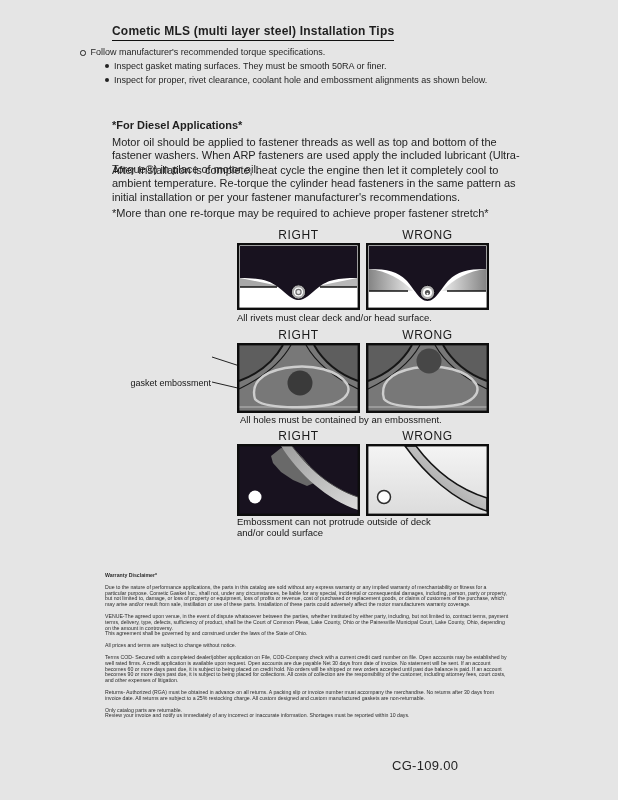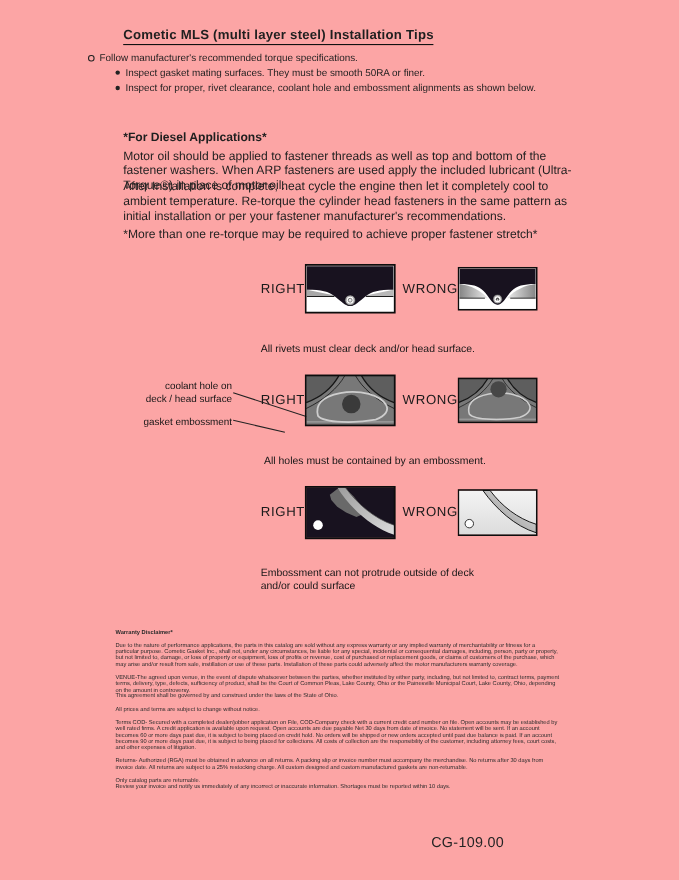--- a/index.html
+++ b/index.html
@@ -1,38 +1,38 @@
 <!DOCTYPE html>
 <html><head>
 <meta charset="utf-8">
 <style>
   html,body{margin:0;padding:0;background:#ffffff;}
   .page{
-    position:relative;width:618px;height:800px;background:#fca5a5;
+    position:relative;width:618px;height:800px;background:#e5e5e5;
     font-family:"Liberation Sans","DejaVu Sans",sans-serif;color:#1f1f1f;overflow:hidden;
   }
   .abs{position:absolute;}
   
   .title{
     left:112px;top:24px;font-size:12px;font-weight:bold;letter-spacing:.2px;
     border-bottom:1.5px solid #111;padding-bottom:2px;white-space:nowrap;
   }
   
   .bullets{left:80px;top:45px;width:470px;font-size:9px;}
   .b-row{display:flex;align-items:flex-start;height:14.2px;line-height:14.2px;}
   .b-row.sub{margin-left:25px;}
   .marker{flex:0 0 auto;width:3.5px;height:3.5px;border-radius:50%;margin:5px 5px 0 0;}
   .marker.open{border:1px solid #222;}
   .marker.solid{background:#222;width:4px;height:4px;}
   
   .diesel-heading{left:112px;top:119px;font-size:11px;font-weight:bold;}
   .body-para{left:112px;width:424px;font-size:11px;line-height:13.4px;}
   
   .diag-row{left:237px;width:252px;display:flex;gap:6px;}
-  .diag-col{width:123px;display:flex;align-items:center;}
+  .diag-col{width:123px;display:flex;flex-direction:column;align-items:center;}
   .diag-label{font-size:12px;letter-spacing:.6px;color:#1a1a1a;height:13px;line-height:12px;margin-bottom:1px;}
   .diag-box{display:block;}
   .caption{font-size:9.5px;line-height:10.5px;color:#161616;white-space:pre-line;}
   .anno{font-size:9px;line-height:10.5px;text-align:right;width:96px;left:115px;color:#161616;}
   .footer-code{left:392px;top:758px;font-size:13px;color:#242424;letter-spacing:.3px;}
   
   .disclaimer{left:105px;top:573px;width:404px;font-size:5.2px;line-height:5.8px;color:#2b2b2b;}
   .disclaimer .dh{font-weight:bold;margin:0 0 6px 0;}
   .disclaimer p{margin:0 0 6px 0;white-space:pre-line;}
 </style>
@@ -114,24 +114,20 @@
         <circle cx="61.5" cy="49.5" r="7.2" fill="#b0b0b0" stroke="#0d0812" stroke-width="1"></circle>
         <circle cx="61.5" cy="49.5" r="4.6" fill="#ffffff"></circle>
         <circle cx="61.5" cy="49.5" r="2.6" fill="#555555"></circle>
         <circle cx="61.5" cy="50.8" r="1" fill="#ffffff"></circle>
         <rect x="1.2" y="1.2" width="120.6" height="64.6" fill="none" stroke="#0d0d0d" stroke-width="2.4"></rect>
       </svg>
     </div>
   </div>
   <div class="abs caption" style="left:237px;top:313px">All rivets must clear deck and/or head surface.</div>
 
-  <div class="abs anno" style="top:346px">
-    <div>coolant hole on</div>
-    <div>deck / head surface</div>
-  </div>
   <div class="abs anno" style="top:378px">
     <div>gasket embossment</div>
   </div>
   <svg class="abs" style="left:211px;top:348px" width="92" height="52" viewBox="0 0 92 52">
     <line x1="1" y1="9" x2="87" y2="37" stroke="#222" stroke-width="1"></line>
     <line x1="1" y1="34" x2="48" y2="45" stroke="#222" stroke-width="1"></line>
   </svg>
 
   <div class="abs diag-row" style="top:329px">
     <div class="diag-col">

